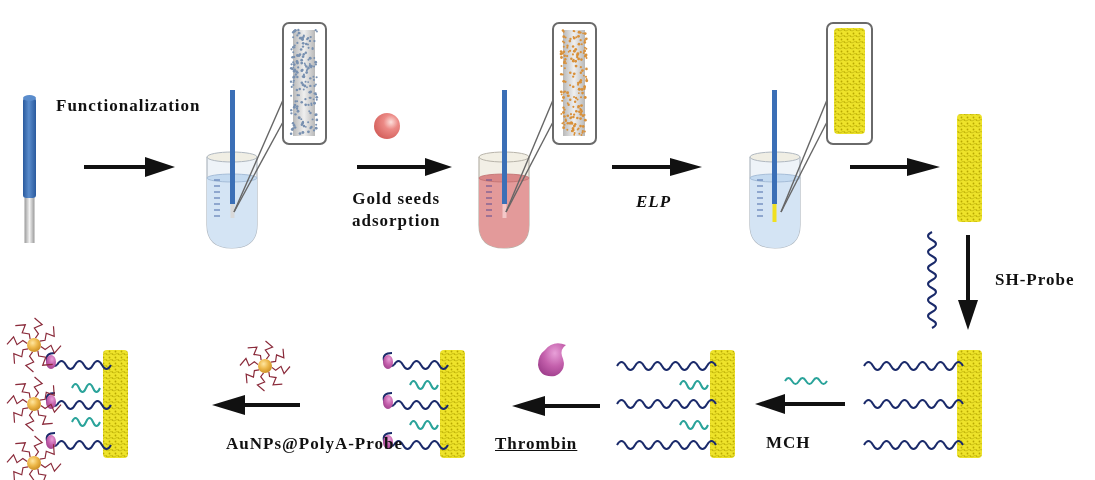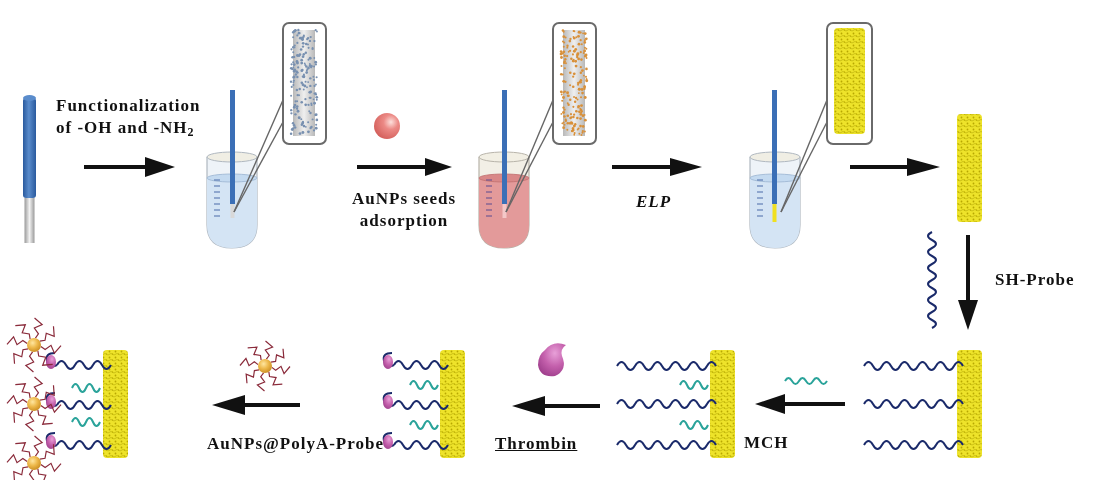--- a/index.html
+++ b/index.html
@@ -603,24 +603,23 @@
         <path d="M27.139533955111308 441.6093146844346 L22.85602437308188 438.5489543670442 L17.003399886668177 442.66002266621337 L13.569378017316776 434.83974967291437 L7.005399820002399 442.46003599928" fill="none" stroke="#8a2a3a" stroke-width="1.2"></path>
         <path d="M30.13228095469202 437.1655549204263 L29.267383815262395 431.97265471439476 L22.221989080917297 430.7411885245768 L25.323536994647725 422.7832003097238 L15.293747363809825 423.5301229507984" fill="none" stroke="#8a2a3a" stroke-width="1.2"></path>
         <path d="M35.39068531556543 436.1395339551113 L38.45104563295579 431.8560243730819 L34.33997733378667 426.00339988666815 L42.16025032708561 422.56937801731675 L34.53996400072 416.0053998200024" fill="none" stroke="#8a2a3a" stroke-width="1.2"></path>
         <path d="M39.83444507957371 439.132280954692 L45.02734528560522 438.2673838152624 L46.25881147542325 431.2219890809173 L54.21679969027623 434.3235369946477 L53.46987704920163 424.2937473638098" fill="none" stroke="#8a2a3a" stroke-width="1.2"></path>
         <circle cx="34" cy="443" r="7" fill="url(#gAu)"></circle>
       </g>
 </svg>
 
 <div class="lbl lbl2" style="left:56px; top:75px;">
   <div>Functionalization</div>
-  <div><span>of -OH and -NH</span><sub>2</sub></div>
 </div>
 <div class="lbl lbl2" style="left:352px; top:168px; text-align:center;">
-  <div>AuNPs seeds</div>
+  <div>Gold seeds</div>
   <div>adsorption</div>
 </div>
 <div class="lbl" style="left:636px; top:172px;font-style:italic;">ELP</div>
 <div class="lbl" style="left:995px; top:250px;text-align:center;">SH-Probe</div>
-<div class="lbl" style="left:744px; top:413px;">MCH</div>
+<div class="lbl" style="left:766px; top:413px;">MCH</div>
 <div class="lbl" style="left:495px; top:414px;text-decoration:underline;">Thrombin</div>
-<div class="lbl" style="left:207px; top:414px;">AuNPs@PolyA-Probe</div>
+<div class="lbl" style="left:226px; top:414px;">AuNPs@PolyA-Probe</div>
 </div>
 
 </body></html>

